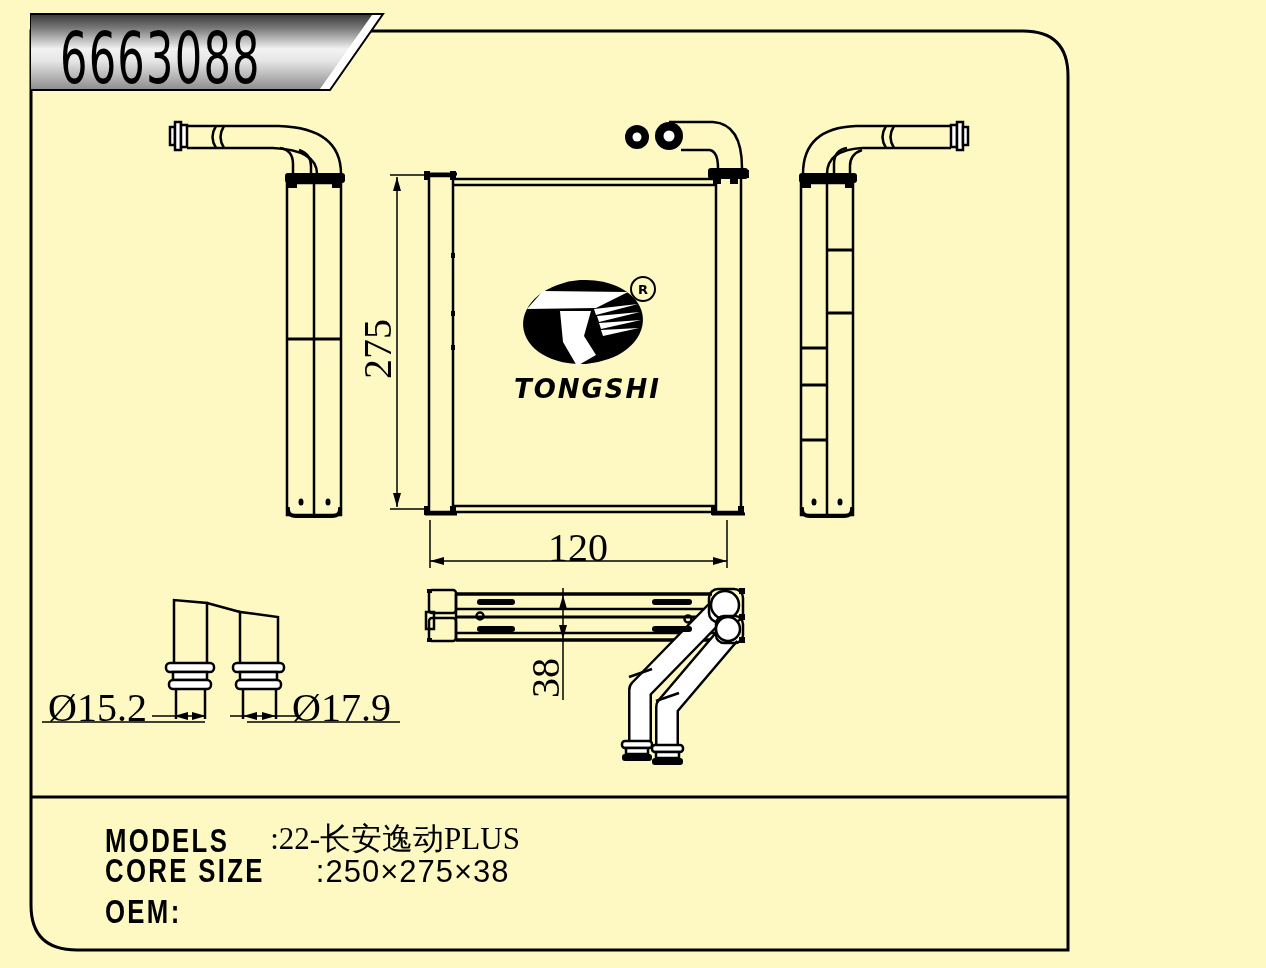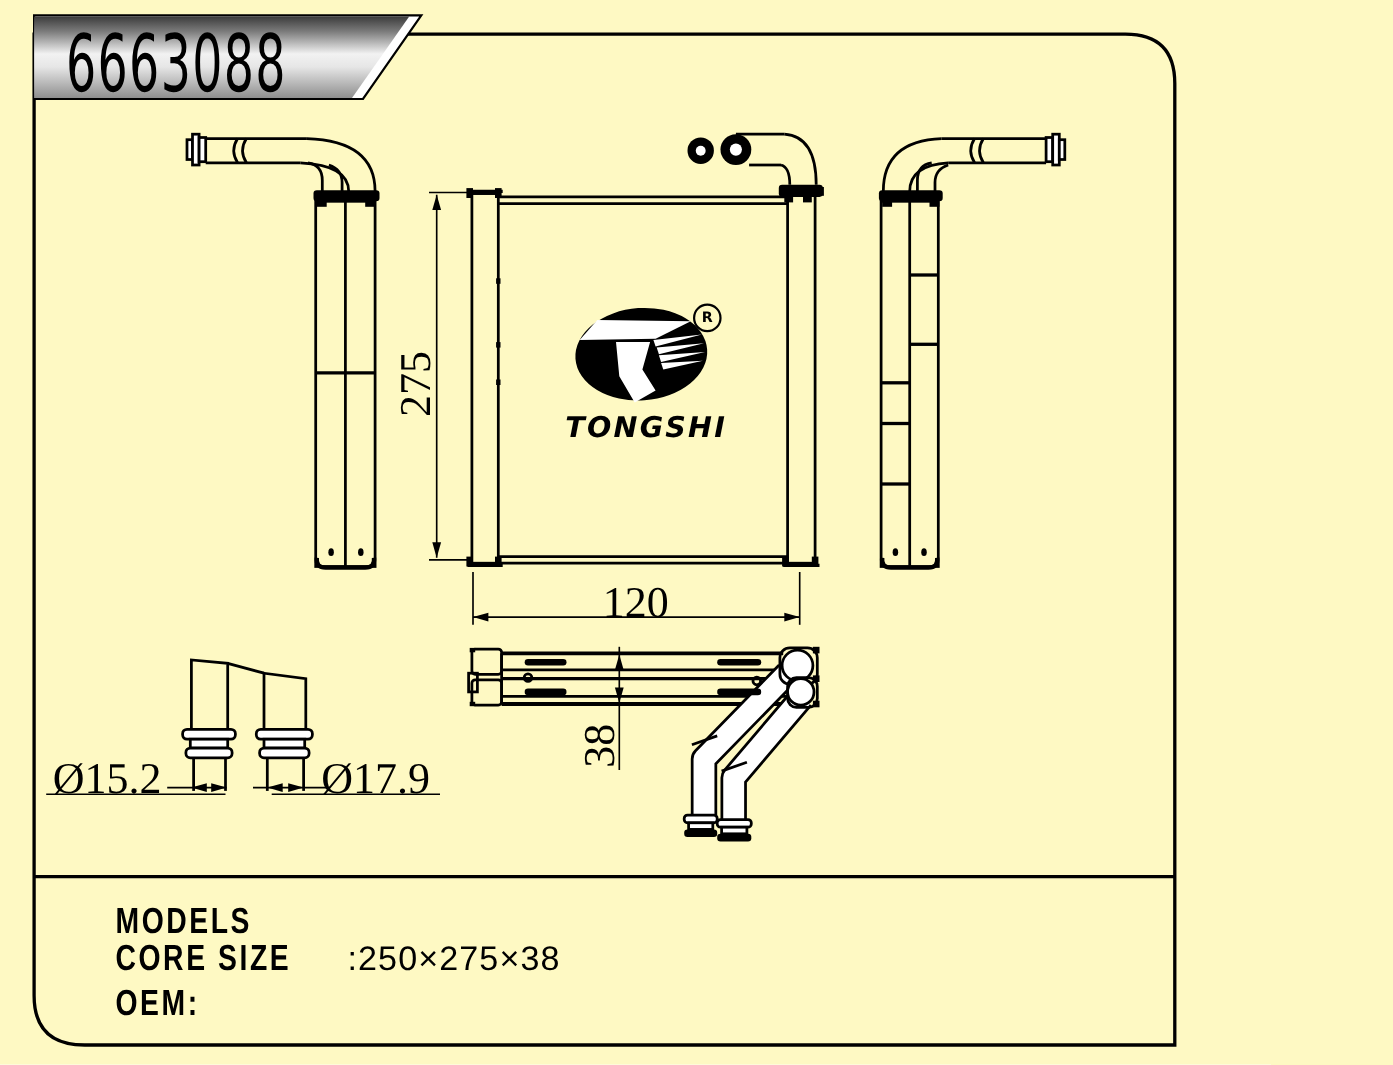--- a/index.html
+++ b/index.html
@@ -247,20 +247,21 @@
 <div class="txt dim dim-38">38</div>
 <div class="txt dim dia-left">Ø15.2</div>
 <div class="txt dim dia-right">Ø17.9</div>
 
 
 <div class="txt logo-word">TONGSHI</div>
 <div class="txt reg-mark">R</div>
 
 <div class="spec-line line-models">
   <span class="spec-label">MODELS</span>
+  <span class="spec-value-serif">:22-长安逸动PLUS</span>
 </div>
 <div class="spec-line line-coresize">
   <span class="spec-label">CORE SIZE</span>
   <span class="spec-value-sans">:250×275×38</span>
 </div>
 <div class="spec-line line-oem">
   <span class="spec-label">OEM:</span>
 </div>
 
 </div>

